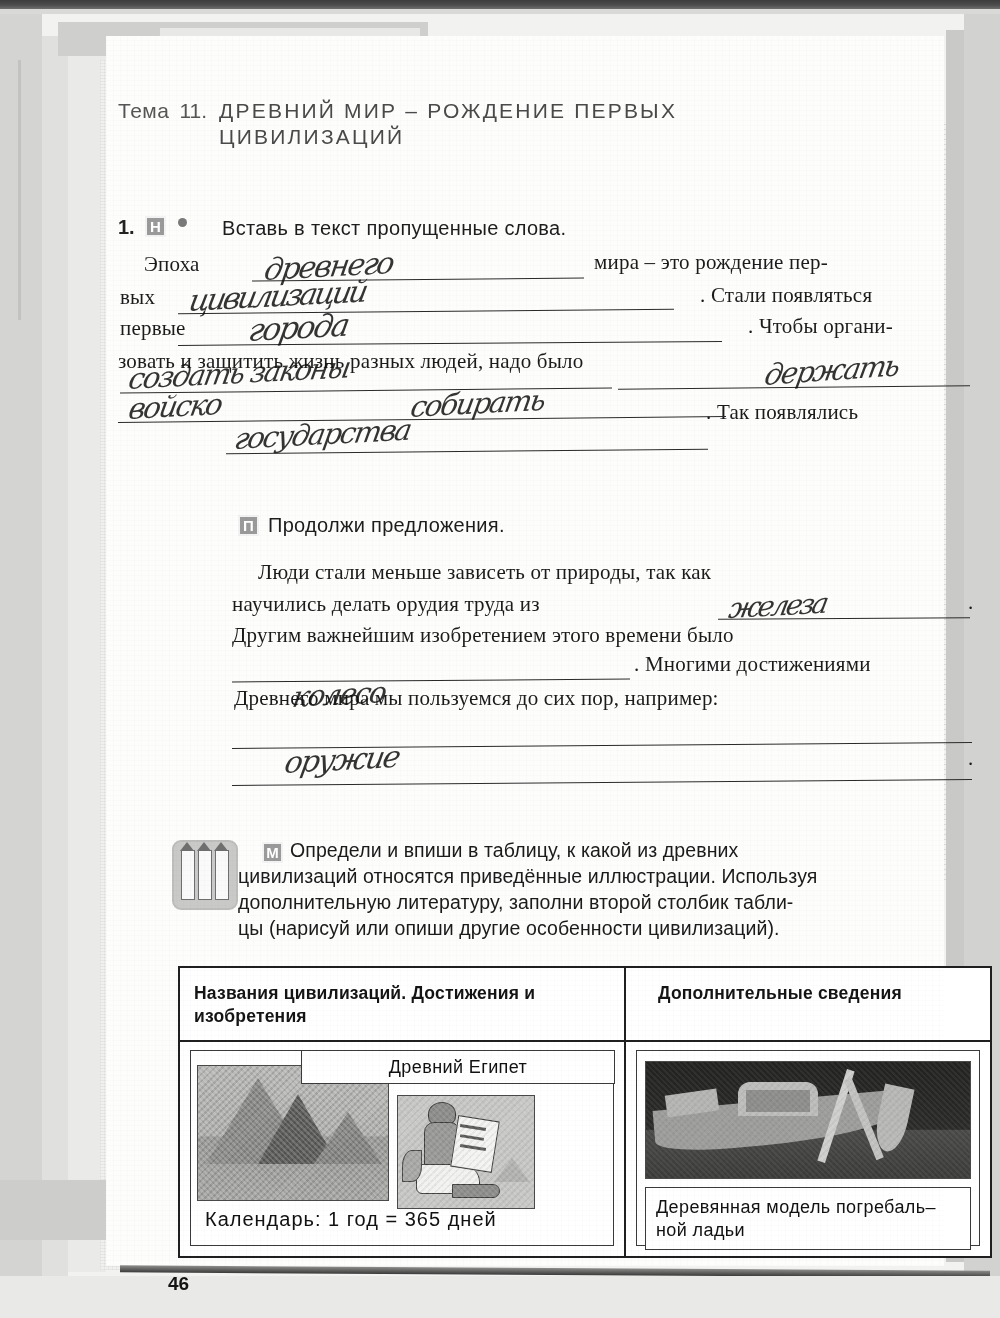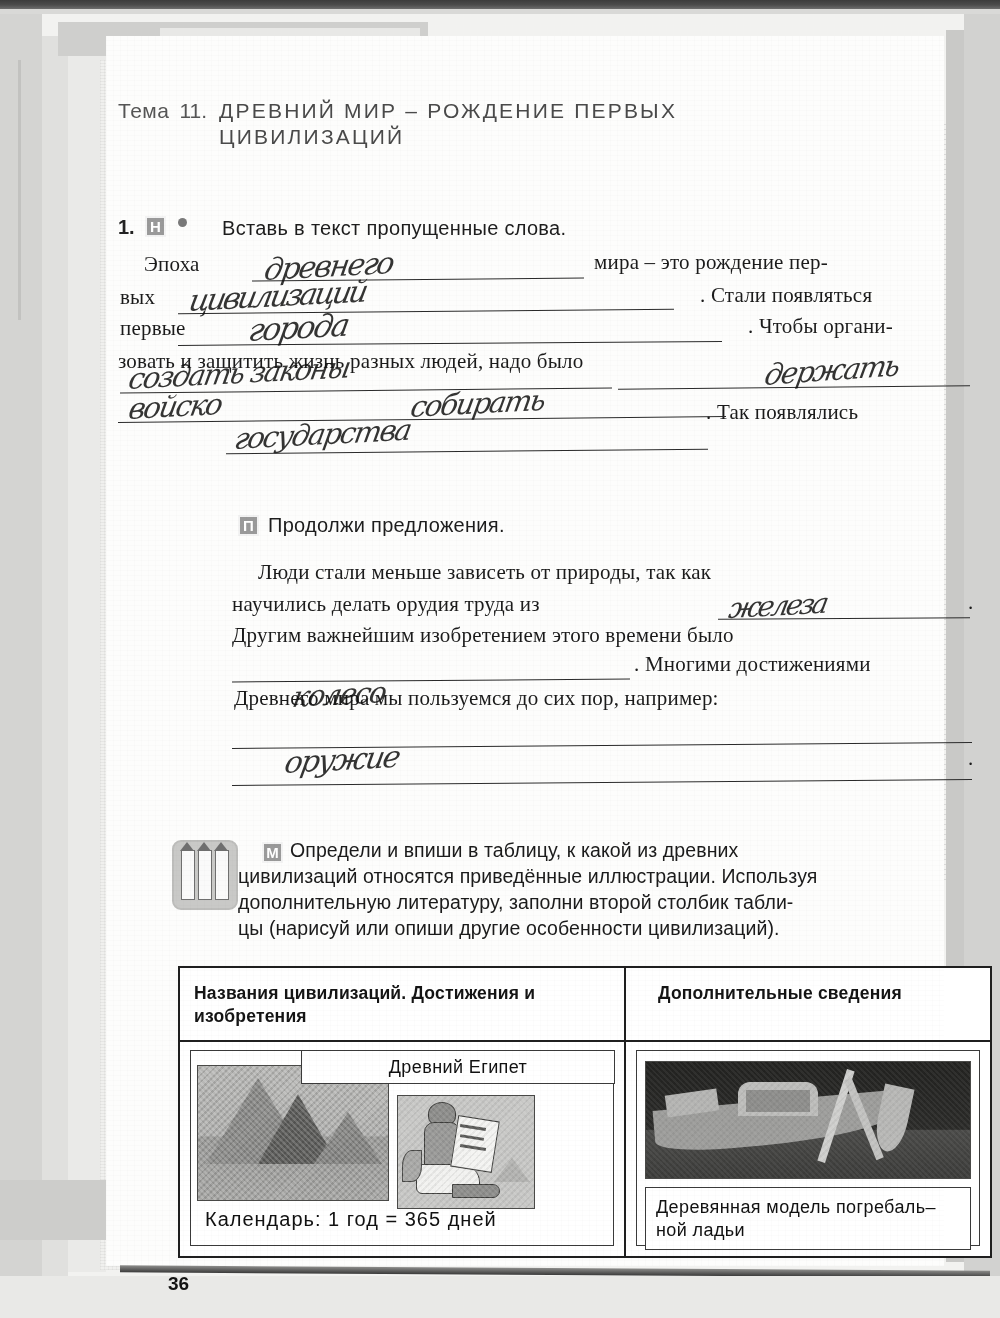--- a/index.html
+++ b/index.html
@@ -302,14 +302,14 @@
         </div>
       </div>
     </div>
 
   </div>
 
   <div class="sheet-noise"></div>
   <div class="sheet-bottom-shadow"></div>
   <div class="sheet-bottom-shadow2"></div>
 
-  <div class="pagenum">36</div>
+  <div class="pagenum">46</div>
 </div>
 
 </body></html>

